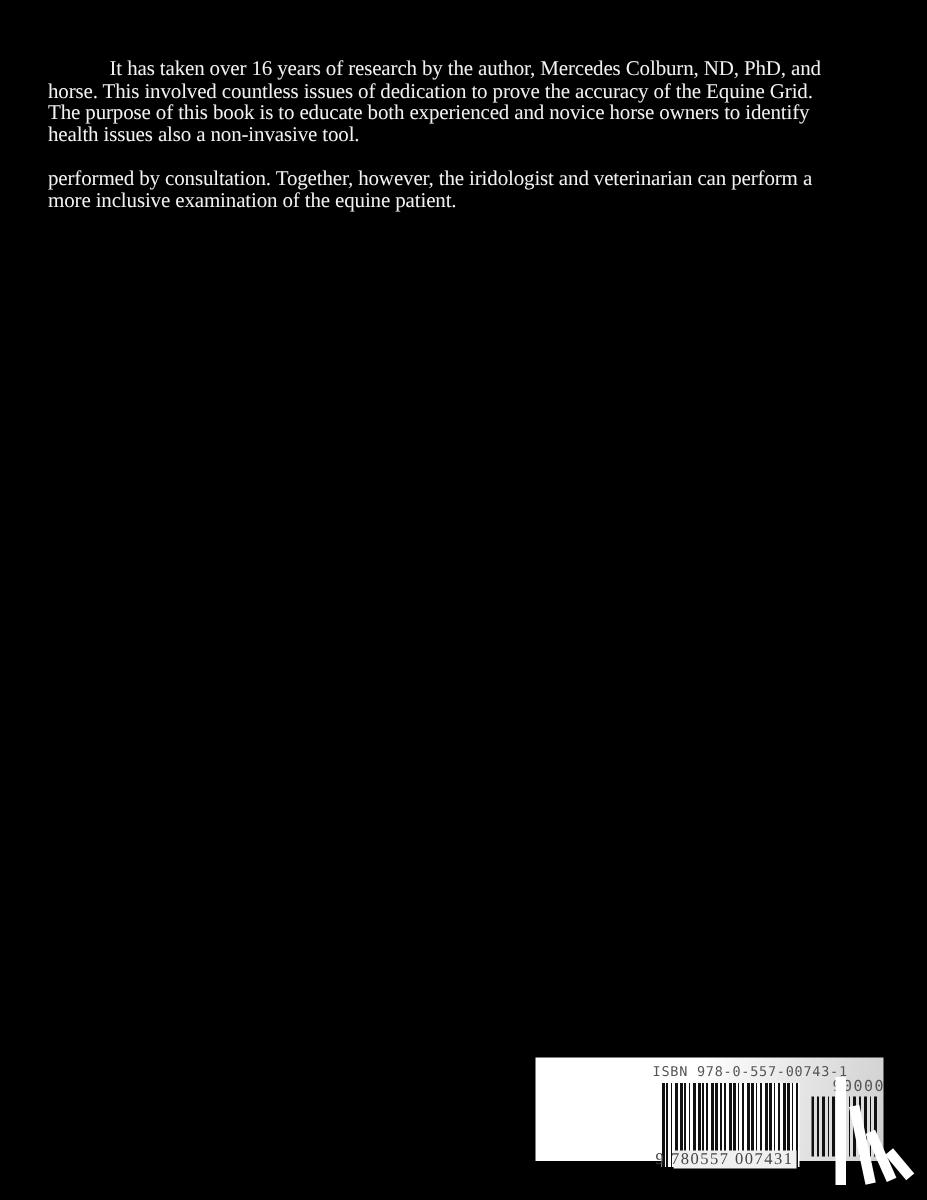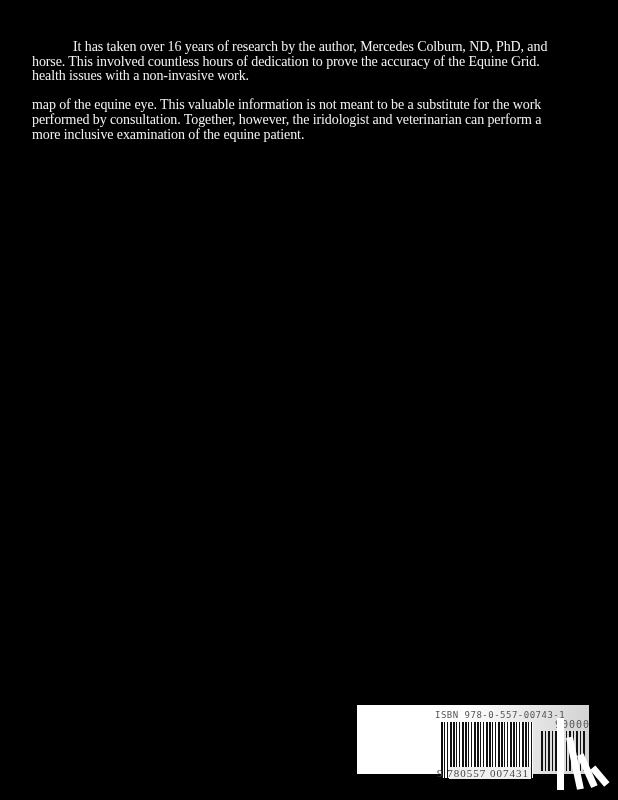--- a/index.html
+++ b/index.html
@@ -48,25 +48,25 @@
   .strip {
     position: absolute; background: #ffffff; width: 7px; transform-origin: top left;
   }
 </style>
 </head>
 <body>
 
 <div class="text-block">
   <p class="para">
     <span class="line indent">It has taken over 16 years of research by the author, Mercedes Colburn, ND, PhD, and</span>
-    <span class="line">horse. This involved countless hours of dedication to prove the accuracy of the Equine Grid.</span>
-    <span class="line">health issues with a non-invasive work.</span>
+    <span class="line">horse. This involved countless issues of dedication to prove the accuracy of the Equine Grid.</span>
+    <span class="line">The purpose of this book is to educate both experienced and novice horse owners to identify</span>
+    <span class="line">health issues also a non-invasive tool.</span>
   </p>
   <p class="para">
-    <span class="line">map of the equine eye. This valuable information is not meant to be a substitute for the work</span>
     <span class="line">performed by consultation. Together, however, the iridologist and veterinarian can perform a</span>
     <span class="line">more inclusive examination of the equine patient.</span>
   </p>
 </div>
 
 <div class="barcode-label">
   <span class="isbn-text">ISBN 978-0-557-00743-1</span>
   <div class="main-bars"></div>
   <div class="bars-mask-digits"></div>
   <span class="ean-digits">9 780557 007431</span>

